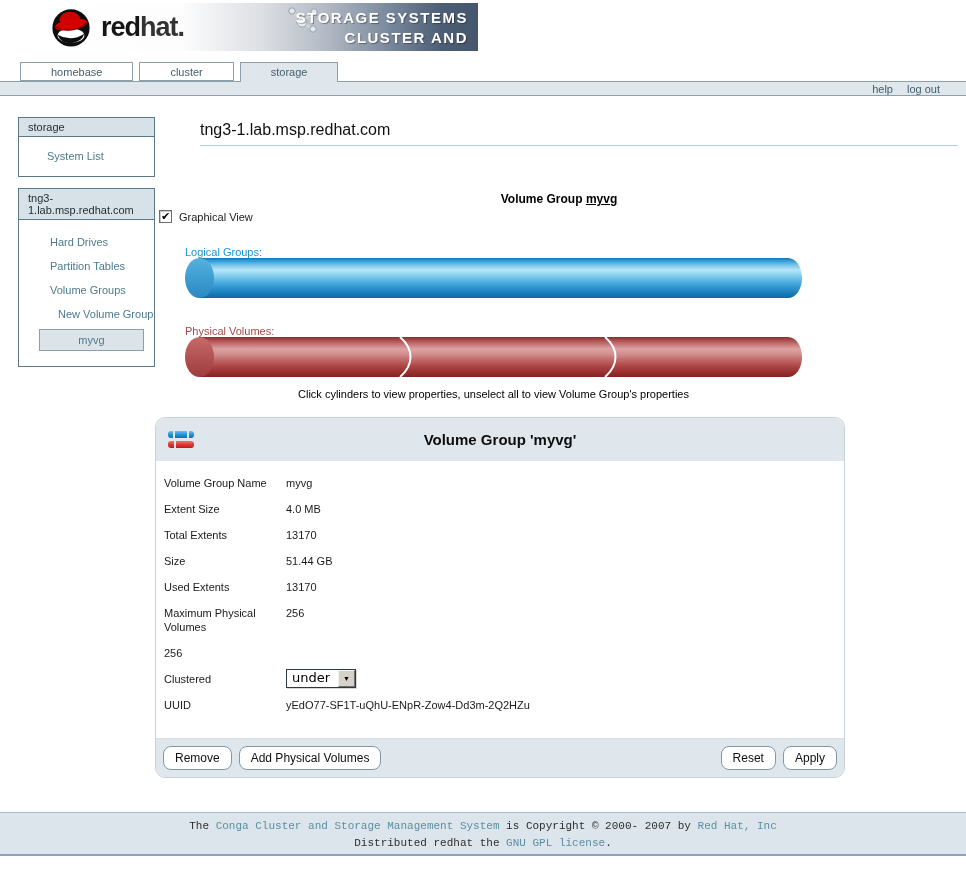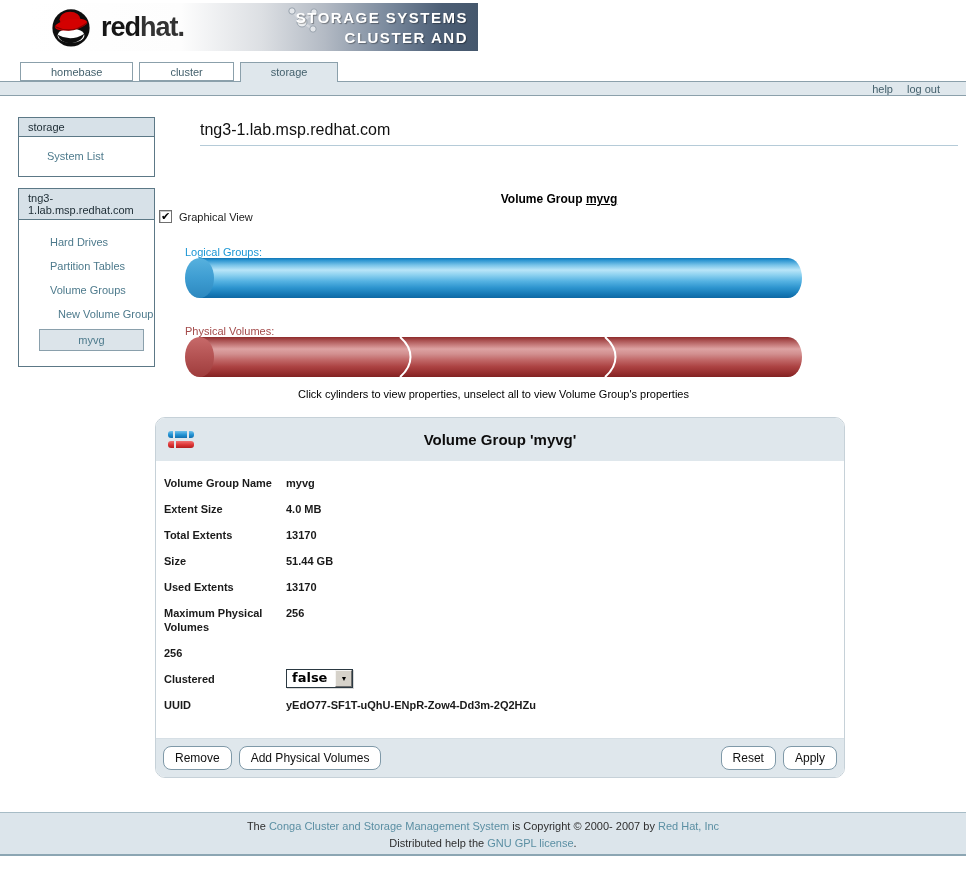--- a/index.html
+++ b/index.html
@@ -103,21 +103,21 @@
     border:1px solid #c6d1d8; border-radius:10px; overflow:hidden; background:#fff;
   }
   .panel-hd { background:#dfe7ec; height:43px; position:relative; display:flex; align-items:center; justify-content:center; }
   .panel-title { font-size:15px; font-weight:bold; color:#0d0d0d; }
   .vg-icon { position:absolute; left:12px; top:13px; width:26px; }
   .vg-icon .bar { position:relative; width:26px; height:7px; border-radius:3px; margin-bottom:3px; }
   .vg-icon .bar.blue { background:linear-gradient(180deg,#6fc0ea 0%,#2191d2 55%,#116fae 100%); }
   .vg-icon .bar.red  { background:linear-gradient(180deg,#f07070 0%,#dd3535 55%,#b31f1f 100%); }
   .vg-icon .bar i { position:absolute; top:0; bottom:0; width:2px; background:#dfe7ec; }
   .panel-bd { padding:9px 0 20px; }
-  .prow { display:flex; padding-left:8px;font-weight:bold; }
+  .prow { display:flex; padding-left:8px; }
   .prow .lbl { width:122px; font-size:11px; color:#1a1a1a; padding:6px 0; line-height:14px; flex:0 0 auto; }
   .prow .val { font-size:11px; color:#1a1a1a; padding:6px 0; line-height:14px; }
   .prow.ctl .val { padding:3px 0; }
   .select {
     display:inline-flex; align-items:stretch; border:1px solid #2b3942; background:#fff;
     box-shadow:1px 1px 0 #d9d9d9; cursor:pointer; height:19px;
   }
   .select .sval { padding:1px 8px 0 5px; font-size:13px; font-family:"DejaVu Sans",sans-serif; color:#000; }
   .select .sbtn {
     width:17px; background:#d6d2ca; border:1px solid; border-color:#f5f4f2 #6f6f6f #6f6f6f #f5f4f2;
@@ -126,21 +126,21 @@
   .panel-ft { background:#dfe7ec; display:flex; align-items:center; gap:7px; padding:7px 7px; border-top:1px solid #d6dfe5; }
   .btn {
     background:#fff; border:1px solid #7f99a8; border-radius:8px; padding:4px 11px;
     font-size:12px; color:#101010; font-family:"Liberation Sans",sans-serif; cursor:pointer; white-space:nowrap;
   }
   .spacer { flex:1; }
   
   .page-footer {
     position:absolute; left:0; top:812px; width:966px; height:44px;
     background:#dce5eb; border-top:1px solid #a7bcc6; border-bottom:2px solid #8ca6b3;
-    text-align:center; font-size:11px; color:#2e2e2e; padding-top:7px;
+    text-align:center; font-size:11px; color:#2e2e2e; padding-top:7px;font-family:Liberation Mono, monospace;
   }
   .page-footer .line { margin-bottom:5px; }
   .page-footer a { color:#5b8fa3; text-decoration:none; cursor:pointer; }
 </style>
 </head>
 <body>
 
 <div class="brand-strip">
   <svg class="logo-circle" viewBox="0 0 44 44">
     <circle cx="22" cy="23" r="19.5" fill="#0e0e0e"></circle>
@@ -262,21 +262,21 @@
         <div class="lbl">Maximum Physical Volumes</div>
         <div class="val">256</div>
       </div>
     <div class="prow">
         <div class="val">256</div>
       </div>
     <div class="prow ctl">
       <div class="lbl">Clustered</div>
       <div class="val">
         <span class="select">
-          <span class="sval">false</span>
+          <span class="sval">under</span>
           <span class="sbtn">▼</span>
         </span>
       </div>
     </div>
     <div class="prow">
         <div class="lbl">UUID</div>
         <div class="val">yEdO77-SF1T-uQhU-ENpR-Zow4-Dd3m-2Q2HZu</div>
       </div>
   </div>
   <div class="panel-ft">
@@ -286,15 +286,15 @@
     <button class="btn">Reset</button>
     <button class="btn">Apply</button>
   </div>
 </div>
 
 <div class="page-footer">
   <div class="line">
     <span>The </span><a>Conga Cluster and Storage Management System</a><span> is Copyright © 2000- 2007 by </span><a>Red Hat, Inc</a>
   </div>
   <div class="line">
-    <span>Distributed help the </span><a>GNU GPL license</a><span>.</span>
+    <span>Distributed redhat the </span><a>GNU GPL license</a><span>.</span>
   </div>
 </div>
 
 </body></html>

